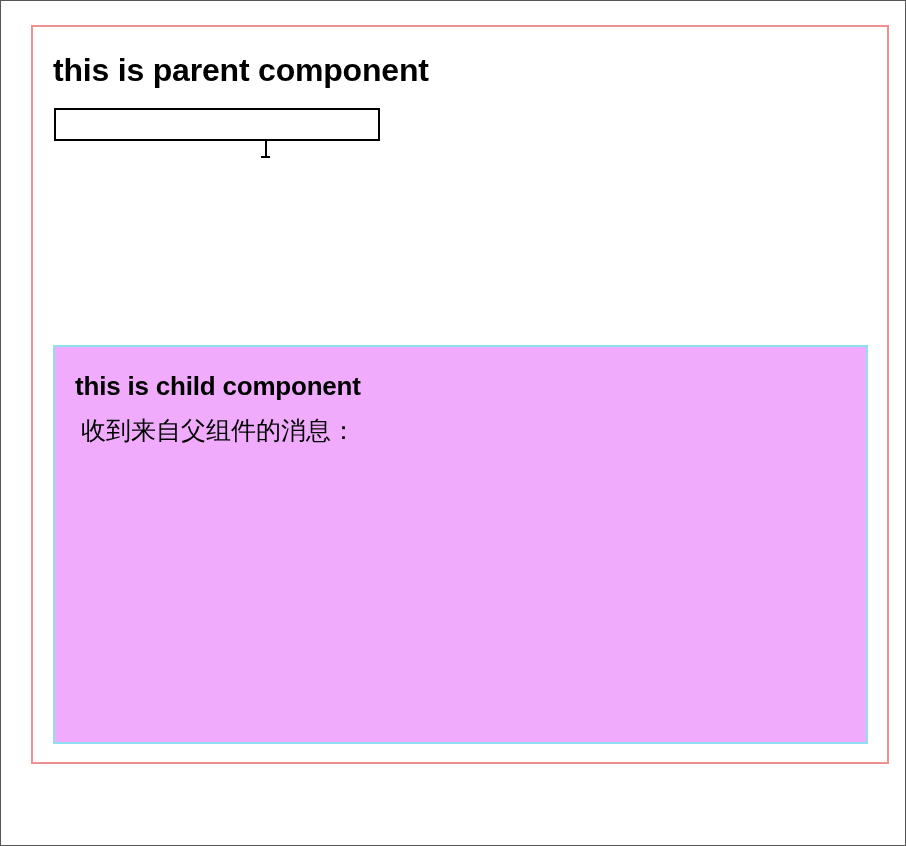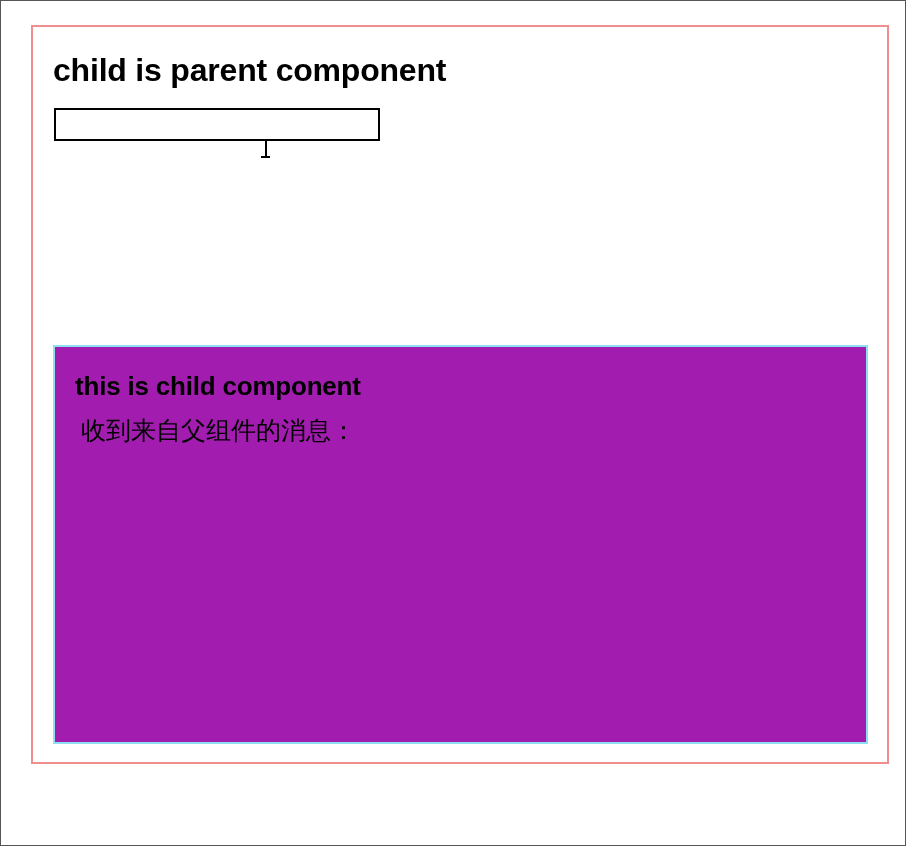--- a/index.html
+++ b/index.html
@@ -99,21 +99,21 @@
 
   
   #child-component {
     position: absolute;
     left: 20px;
     top: 318px;
     width: 815px;
     height: 399px;
     box-sizing: border-box;
     border: 2px solid #8fdff2;
-    background: #a21caf;
+    background: #f0abfc;
   }
 
   #child-title {
     position: absolute;
     left: 20px;
     top: 25px;
     margin: 0;
     font-size: 26px;
     font-weight: bold;
     line-height: 1.1;
@@ -135,21 +135,21 @@
   }
   #child-message-value { color: #000000; }
 </style>
 </head>
 <body>
 
 <div id="viewport">
 
   <section id="parent-component">
 
-    <h1 id="parent-title">child is parent component</h1>
+    <h1 id="parent-title">this is parent component</h1>
 
     <div id="message-input-wrap">
       <input id="message-input" type="text" placeholder="" style="">
     </div>
 
     <div id="mouse-cursor">
       <span class="ibeam-top"></span>
       <span class="ibeam-stem"></span>
       <span class="ibeam-bot"></span>
     </div>

